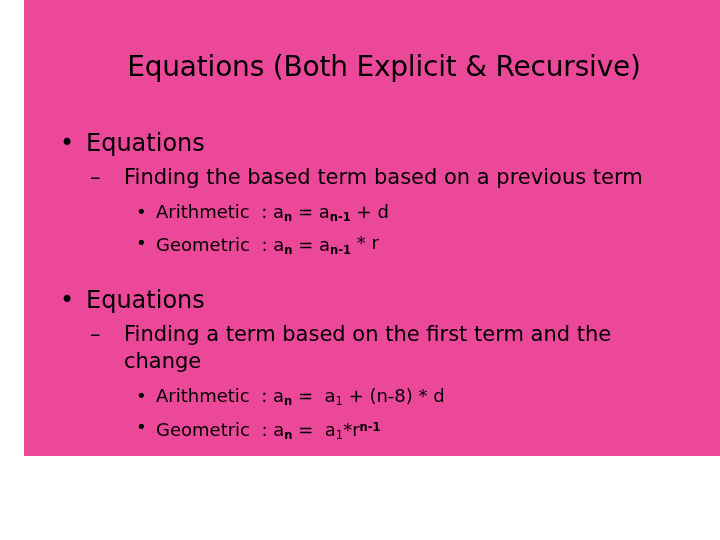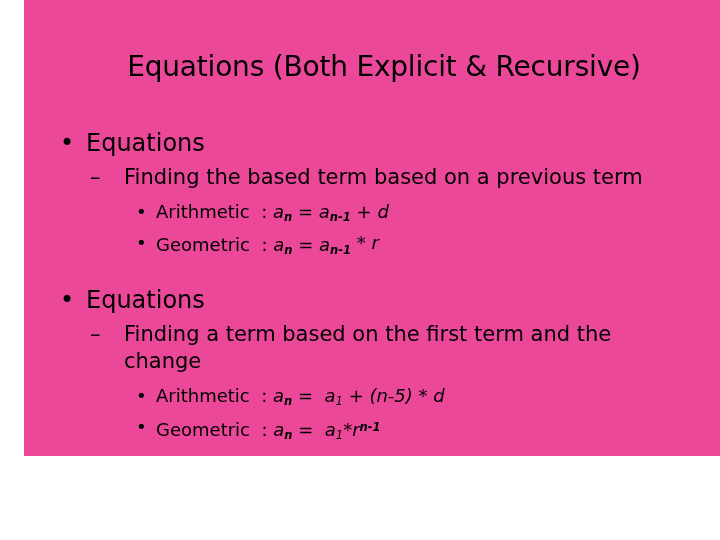--- a/index.html
+++ b/index.html
@@ -90,21 +90,21 @@
     left: 112px;
     top: 0;
     font-size: 18px;
     line-height: 26px;
   }
 
   .gap-block { margin-top: 22px; }
   .gap-eq    { margin-top: 8px; }
 
   
-  .eq { white-space: pre; font-style: italic; }
+  .eq { white-space: pre; }
   .sub-b {
     font-size: 0.64em;
     font-weight: bold;
     vertical-align: -0.25em;
   }
   .sub-r {
     font-size: 0.64em;
     font-weight: normal;
     vertical-align: -0.25em;
   }
@@ -149,21 +149,21 @@
       <span>Equations</span>
     </div>
 
     <div class="lvl2">
       <span class="dash">–</span>
       <span>Finding a term based on the first term and the change</span>
     </div>
 
     <div class="lvl3 gap-eq">
       <span class="bullet">•</span>
-      <span>Arithmetic</span><span class="eq">  </span><span>:</span><span class="eq"> </span><span class="eq"><span>a</span><span class="sub-b">n</span> <span>=</span>  <span>a</span><span class="sub-r">1</span> <span>+ (n-5) * d</span></span>
+      <span>Arithmetic</span><span class="eq">  </span><span>:</span><span class="eq"> </span><span class="eq"><span>a</span><span class="sub-b">n</span> <span>=</span>  <span>a</span><span class="sub-r">1</span> <span>+ (n-8) * d</span></span>
     </div>
 
     <div class="lvl3">
       <span class="bullet">•</span>
       <span>Geometric</span><span class="eq">  </span><span>:</span><span class="eq"> </span><span class="eq"><span>a</span><span class="sub-b">n</span> <span>=</span>  <span>a</span><span class="sub-r">1</span><span>*r</span><span class="sup-b">n-1</span></span>
     </div>
 
   </div>
 </div>
 

